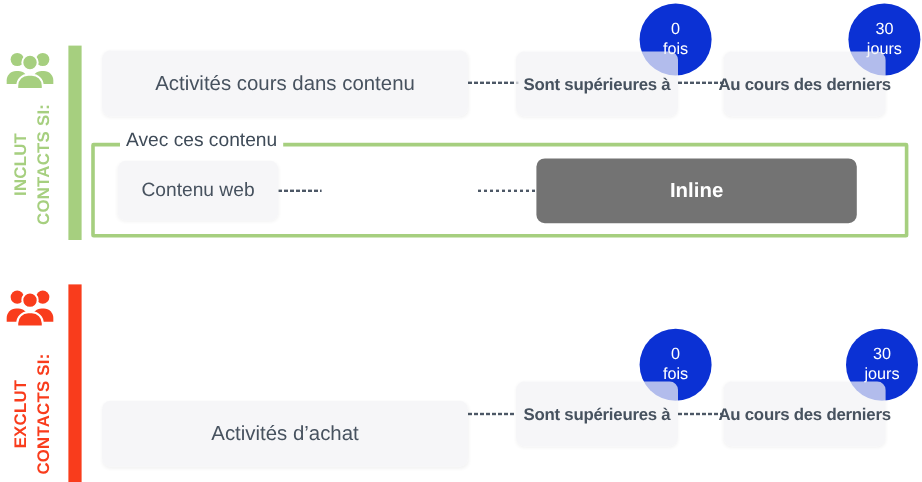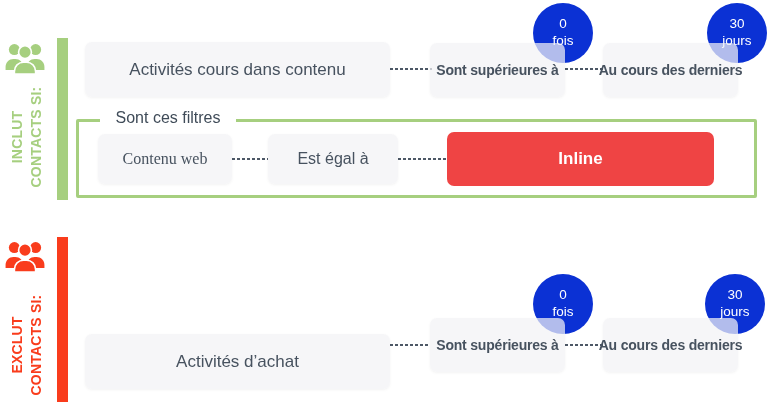--- a/index.html
+++ b/index.html
@@ -10,21 +10,21 @@
   }
   .stage{position:absolute;inset:0;}
   .node{
     position:absolute;display:flex;align-items:center;justify-content:center;
     background:rgba(242,243,245,0.72);border-radius:7px;color:#47525f;
     font-size:17px;z-index:2;box-shadow:0 1px 3px rgba(0,0,0,0.05);
     white-space:nowrap;text-align:center;
   }
   .node.small{font-size:14px;letter-spacing:-0.2px;font-weight:bold;}
   .node.btn-primary{
-    background:#ef4444;color:#ffffff;font-weight:700;font-size:17px;
+    background:#737373;color:#ffffff;font-weight:700;font-size:17px;
     box-shadow:none;
   }
   .badge{
     position:absolute;width:60px;height:60px;border-radius:50%;
     background:#0b31d4;color:#ffffff;display:flex;flex-direction:column;
     align-items:center;justify-content:center;font-size:13.5px;line-height:1.25;
     z-index:1;text-align:center;font-weight:400;
   }
   .connector{
     position:absolute;height:2px;z-index:0;
@@ -86,27 +86,26 @@
   <div class="badge" style="left:707px;top:3px;">
     <span>30</span>
     <span>jours</span>
   </div>
 
   <div class="node" style="left:85px;top:42px;width:305px;height:55px;">Activités cours dans contenu</div>
   <div class="node small" style="left:430px;top:43px;width:135px;height:54px;">Sont supérieures à</div>
   <div class="node small" style="left:603px;top:43px;width:135px;height:54px;">Au cours des derniers</div>
 
   <div class="group-box" style="left:76px;top:119px;width:675px;height:73px;"></div>
-  <div class="group-label" style="left:100px;top:104px;width:136px;height:28px;">Sont ces filtres</div>
+  <div class="group-label" style="left:100px;top:104px;width:136px;height:28px;">Avec ces contenu</div>
 
   <div class="connector" style="left:232px;top:158px;width:36px;"></div>
   <div class="connector" style="left:398px;top:158px;width:49px;"></div>
 
-  <div class="node" style="left:98px;top:134px;width:134px;height:50px;font-size:16px;font-family:Liberation Serif, serif;">Contenu web</div>
-  <div class="node" style="left:268px;top:134px;width:130px;height:50px;font-size:16px;">Est égal à</div>
+  <div class="node" style="left:98px;top:134px;width:134px;height:50px;font-size:16px;">Contenu web</div>
   <div class="node btn-primary" style="left:447px;top:132px;width:267px;height:54px;">Inline</div>
 
   <span class="icon red" style="left:3px;top:233px;">
     <svg width="44" height="46" viewBox="0 0 24 24" fill="currentColor">
       <circle cx="6.2" cy="7.4" r="3"></circle>
       <path d="M1.4 18.6v-1.7c0-2.4 1.9-4.3 4.3-4.3h1c2.4 0 4.3 1.9 4.3 4.3v1.7z"></path>
       <circle cx="17.8" cy="7.4" r="3"></circle>
       <path d="M13 18.6v-1.7c0-2.4 1.9-4.3 4.3-4.3h1c2.4 0 4.3 1.9 4.3 4.3v1.7z"></path>
       <circle cx="12" cy="8.8" r="3.5" stroke="#ffffff" stroke-width="0.9"></circle>
       <path d="M6.2 20.8v-1.5c0-2.8 2.2-5 5-5h1.6c2.8 0 5 2.2 5 5v1.5z" stroke="#ffffff" stroke-width="0.9"></path>

